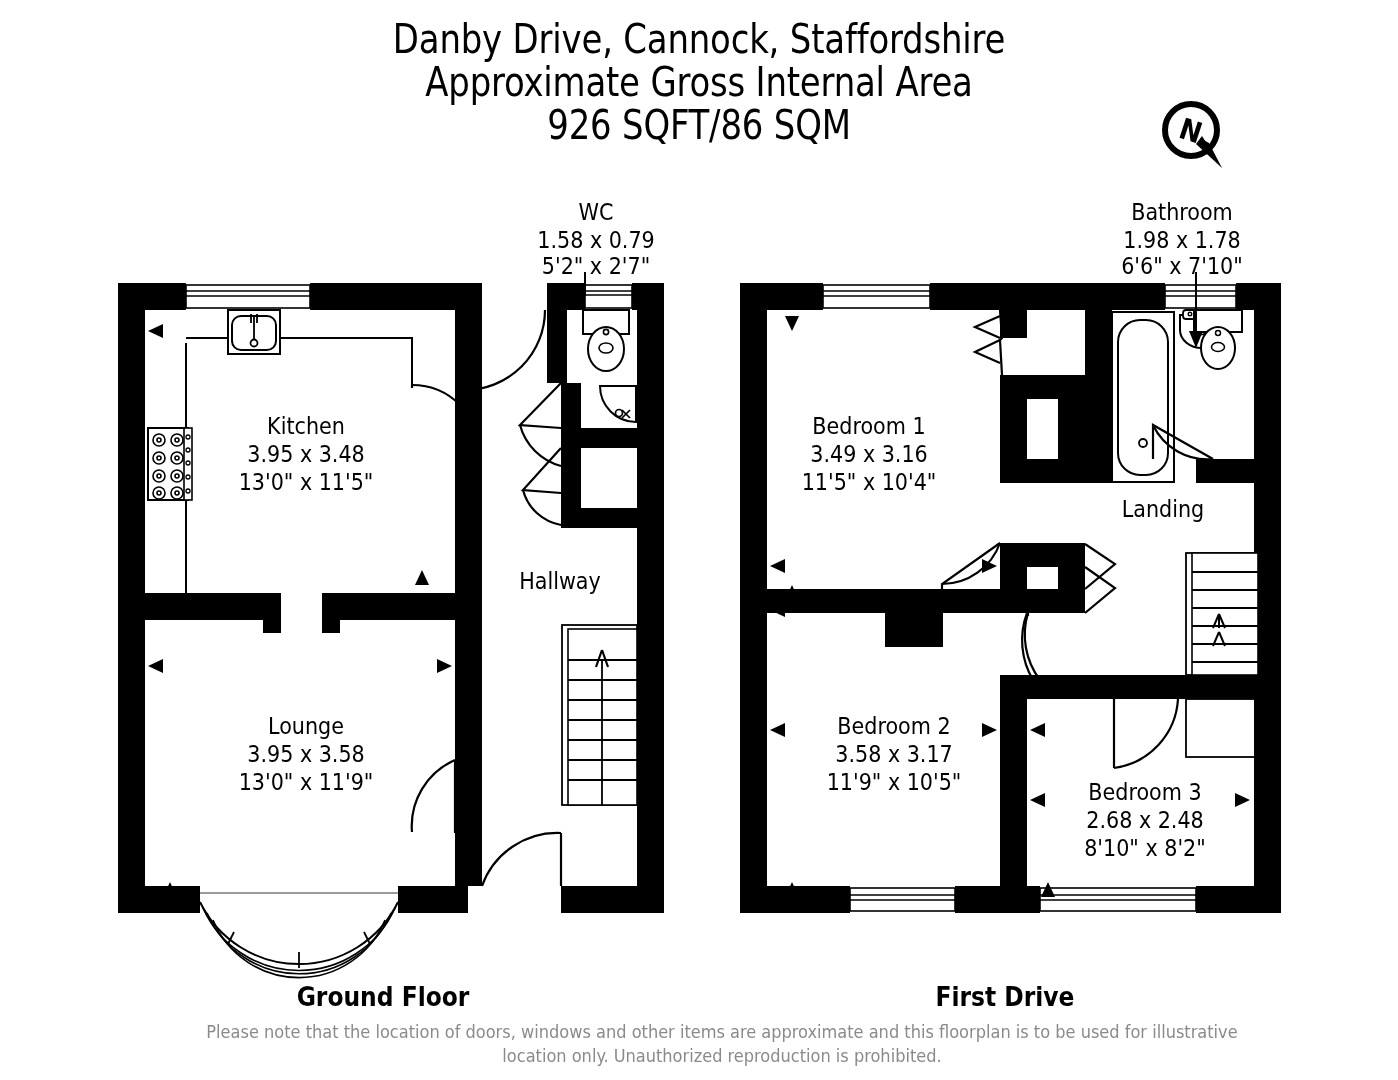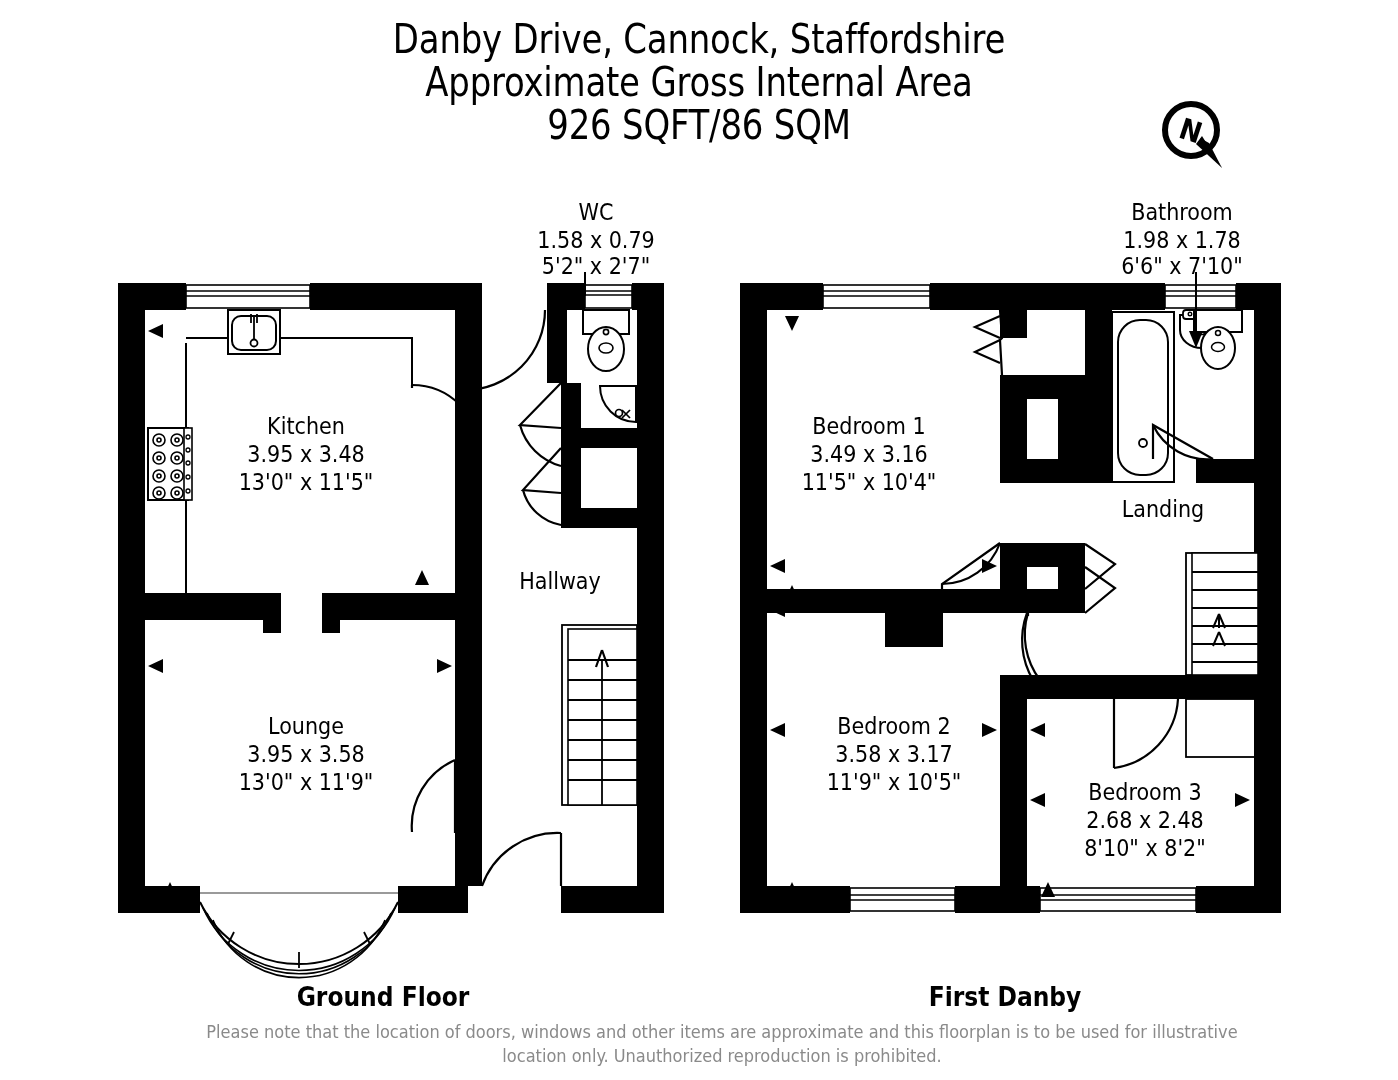--- a/index.html
+++ b/index.html
@@ -468,20 +468,20 @@
       <text class="rmdim" x="894" y="762">3.58 x 3.17</text>
       <text class="rmdim" x="894" y="790">11'9" x 10'5"</text>
 
       <text class="rmlabel" x="1145" y="800">Bedroom 3</text>
       <text class="rmdim" x="1145" y="828">2.68 x 2.48</text>
       <text class="rmdim" x="1145" y="856">8'10" x 8'2"</text>
     </g>
   </svg>
 
   <div class="floor-caption" id="ground-caption">Ground Floor</div>
-  <div class="floor-caption" id="first-caption">First Danby</div>
+  <div class="floor-caption" id="first-caption">First Drive</div>
 
   <div class="footer">
     <div>Please note that the location of doors, windows and other items are approximate and this floorplan is to be used for illustrative</div>
     <div>location only. Unauthorized reproduction is prohibited.</div>
   </div>
 
 </div>
 
 </body></html>

